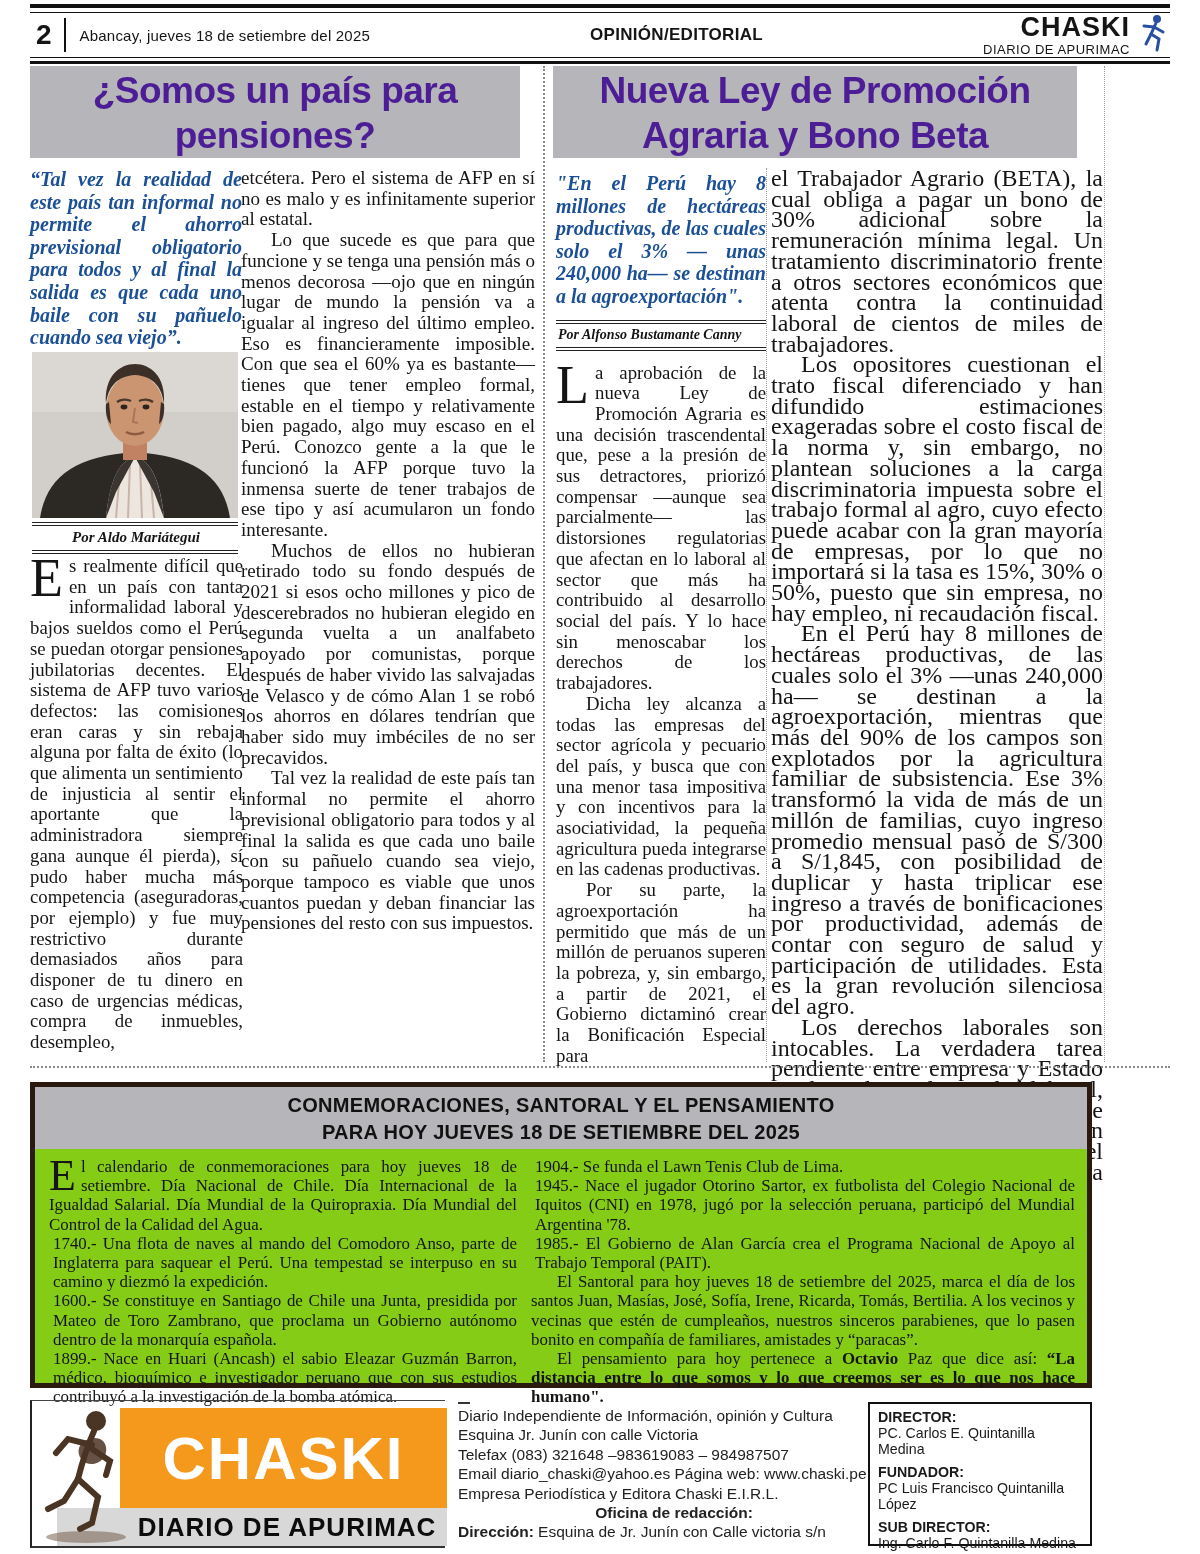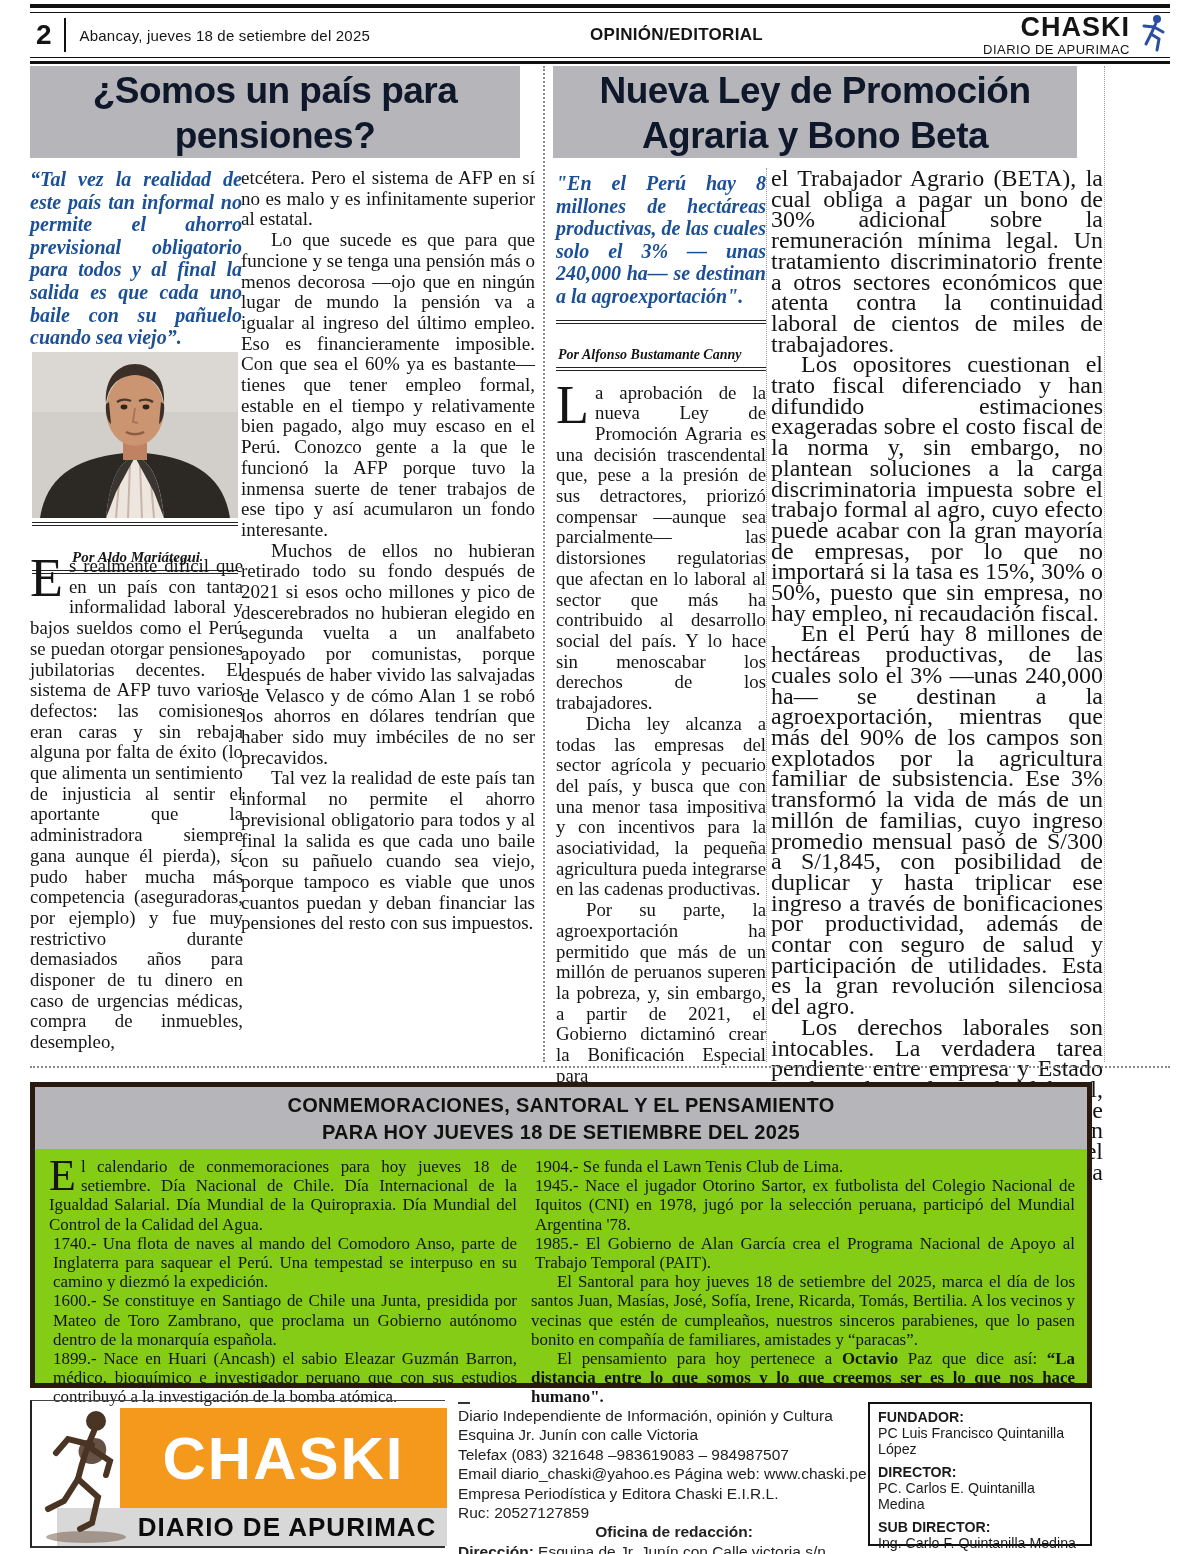--- a/index.html
+++ b/index.html
@@ -18,25 +18,25 @@
   .hdr-vline { width:2px; height:34px; background:#111; margin-right:14px; }
   .hdr-date { font-size:15px; letter-spacing:.2px; }
   .hdr-section { flex:1; text-align:center; font-weight:bold; font-size:17px; letter-spacing:.3px; }
   .hdr-right { display:flex; align-items:center; gap:6px; }
   .hdr-mast { text-align:right; line-height:1; }
   .hdr-mast .m1 { font-size:27px; font-weight:bold; letter-spacing:1px; }
   .hdr-mast .m2 { font-size:13px; letter-spacing:.5px; margin-top:2px; }
   
   .title-box { position:absolute; background:#b6b6ba; text-align:center;
     font-family:"Liberation Sans","DejaVu Sans",sans-serif; font-weight:bold;
-    font-size:37px; line-height:45px; color:#0f172a; padding-top:3px; letter-spacing:-.5px; }
+    font-size:37px; line-height:45px; color:#4c1d95; padding-top:3px; letter-spacing:-.5px; }
   .quote { color:#1b5096; font-weight:bold; font-style:italic; font-size:20px;
            line-height:22.6px; text-align:justify; }
   .drule { height:4px; border-top:1.5px solid #222; border-bottom:1.5px solid #222; }
-  .byline { font-size:15px; font-weight:bold; font-style:italic; padding:3px 0 4px 2px;margin-top:20px; }
+  .byline { font-size:15px; font-weight:bold; font-style:italic; padding:3px 0 4px 2px; }
   .body-text { font-size:18.8px; line-height:20.7px; text-align:justify; }
   .body-text p + p { text-indent:30px; }
   .dropcap { float:left; font-size:54px; line-height:40px; padding:2px 6px 0 0; }
   .col { position:absolute; }
   .vdot { position:absolute; width:0; border-left:2px dotted #8a8a8a; }
   .vdot.fine { border-left:1px dotted #9a9a9a; }
   .hdot { position:absolute; height:0; border-top:2px dotted #8a8a8a; }
   
   .photo { position:absolute; left:32px; top:352px; width:206px; height:166px; background:#cfccc8; }
   .photo svg { display:block; width:100%; height:100%; }
@@ -233,35 +233,34 @@
       </div>
     </div>
 
     <div class="info-block">
       <div class="dash"></div>
       <div>Diario Independiente de Información, opinión y Cultura</div>
       <div>Esquina  Jr. Junín con calle Victoria</div>
       <div>Telefax (083) 321648 –983619083 – 984987507</div>
       <div>Email diario_chaski@yahoo.es  Página web: www.chaski.pe</div>
       <div>Empresa Periodística y Editora Chaski E.I.R.L.</div>
-      <div>Ruc: 20527127859</div>
       <div class="b">Oficina de redacción:</div>
       <div><span class="b">Dirección:</span><span> Esquina de Jr. Junín con Calle victoria  s/n</span></div>
     </div>
 
     <div class="staff-box">
+      <div class="pair">
+        <div class="lbl">DIRECTOR:</div>
+        <div>PC. Carlos E. Quintanilla Medina</div>
+      </div>
       <div class="pair">
         <div class="lbl">FUNDADOR:</div>
         <div>PC Luis Francisco Quintanilla López</div>
       </div>
       <div class="pair">
-        <div class="lbl">DIRECTOR:</div>
-        <div>PC. Carlos E. Quintanilla Medina</div>
-      </div>
-      <div class="pair">
         <div class="lbl">SUB DIRECTOR:</div>
         <div>Ing. Carlo F. Quintanilla Medina</div>
       </div>
 
     </div>
   </div>
 
 </div>
 
 </body></html>

